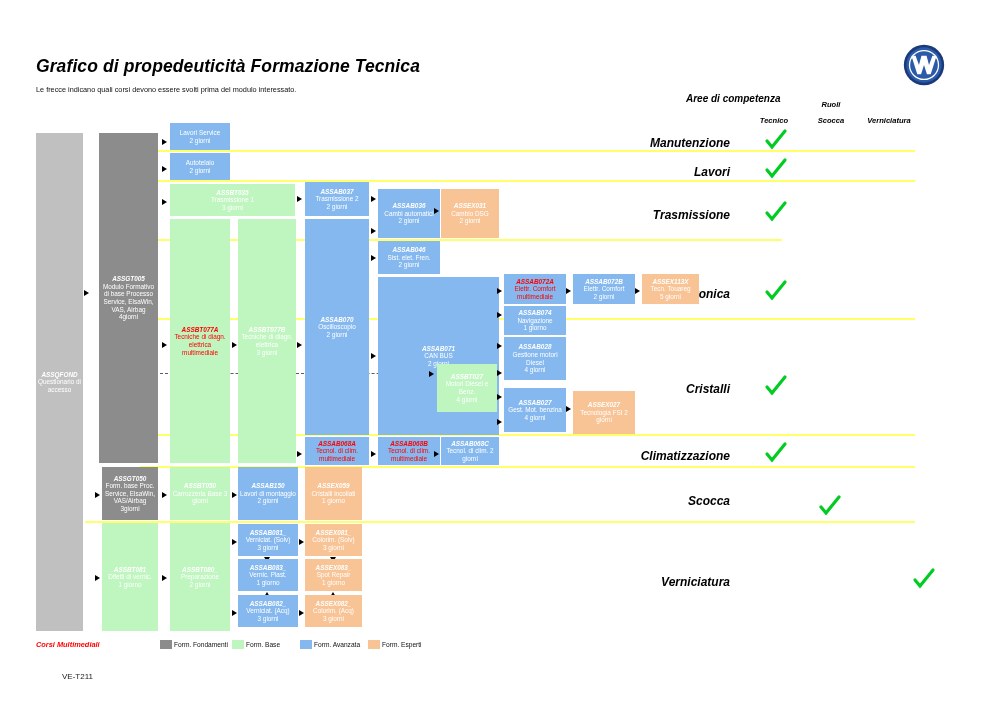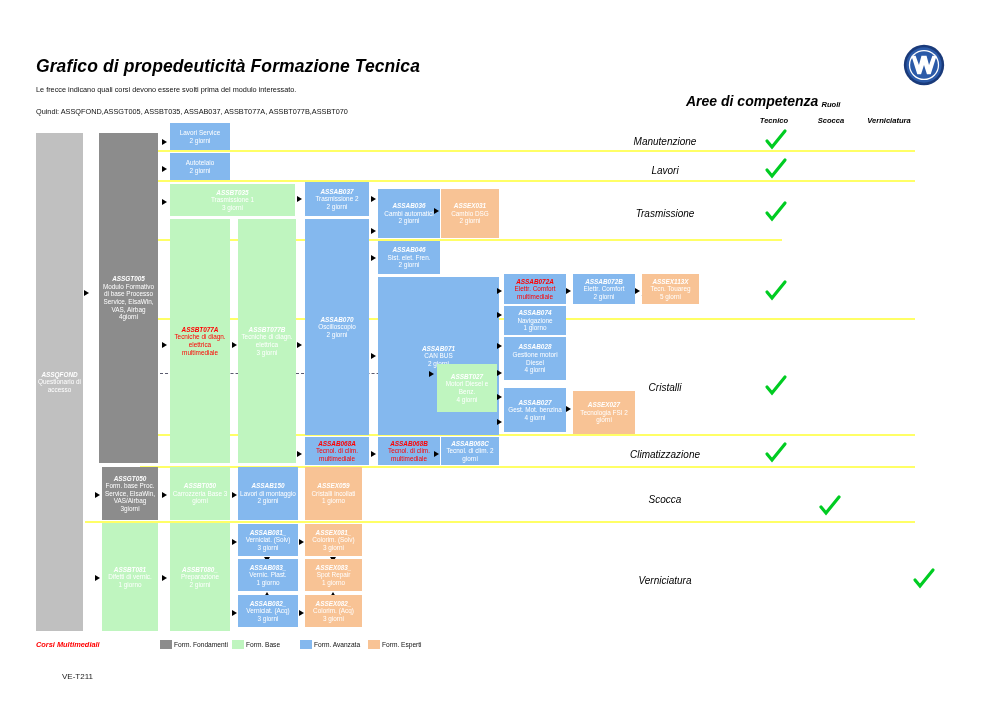--- a/index.html
+++ b/index.html
@@ -22,38 +22,38 @@
   .sub2{position:absolute;left:36px;top:96px;font-size:7.3px;color:#111;white-space:nowrap;}
   .sub2 b{font-style:italic;}
   .sub3{position:absolute;left:36px;top:107px;font-size:7.3px;color:#111;white-space:nowrap;}
 
   
   .vw{position:absolute;left:903px;top:44px;width:42px;height:42px;}
 
   
   .aree{
     position:absolute;left:686px;top:93px;
-    font-size:14px;font-weight:bold;font-style:italic;color:#000;white-space:nowrap;
+    font-size:10px;font-weight:bold;font-style:italic;color:#000;white-space:nowrap;
   }
   .ruoli{
     position:absolute;left:811px;top:100px;width:40px;text-align:center;
     font-size:7.6px;font-weight:bold;font-style:italic;color:#000;
   }
   .rolehead{
     position:absolute;top:116px;
     font-size:7.6px;font-weight:bold;font-style:italic;color:#000;text-align:center;
   }
   .rh-tec{left:746px;width:56px;}
   .rh-sco{left:806px;width:50px;}
   .rh-ver{left:857px;width:64px;}
 
   .arealabel{
     position:absolute;
-    font-size:10px;font-weight:normal;font-style:italic;color:#000;
-    text-align:center;white-space:nowrap;
+    font-size:12px;font-weight:bold;font-style:italic;color:#000;
+    text-align:right;white-space:nowrap;
   }
 
   
   .yline{position:absolute;left:140px;height:2px;background:#ffff66;}
 
   
   .dashline{
     position:absolute;height:0;border-top:1.6px dashed #5a5a6e;
   }
 
@@ -113,21 +113,20 @@
   .foot-left{position:absolute;left:62px;top:672px;font-size:8px;color:#222;}
   .foot-right{position:absolute;left:897px;top:672px;font-size:8px;color:#222;margin-top:32px;}
 </style>
 </head>
 <body>
 
 <div id="page">
 
   <div class="title">Grafico di propedeuticità Formazione Tecnica</div>
   <div class="sub1">Le frecce indicano quali corsi devono essere svolti prima del modulo interessato.</div>
-  <div class="sub3">Quindi: ASSQFOND,ASSGT005, ASSBT035, ASSAB037, ASSBT077A, ASSBT077B,ASSBT070</div>
 
   <svg class="vw" viewBox="0 0 100 100">
     <circle cx="50" cy="50" r="48" fill="#1a3a7a"></circle>
     <circle cx="50" cy="50" r="42" fill="#2b5aa8"></circle>
     <circle cx="50" cy="50" r="36" fill="#ffffff"></circle>
     <circle cx="50" cy="50" r="33" fill="#2b5aa8"></circle>
     <g fill="#ffffff">
       <polygon points="20,28 30,28 38,50 44,28 56,28 62,50 70,28 80,28 66,72 57,72 50,50 43,72 34,72"></polygon>
     </g>
   </svg>

